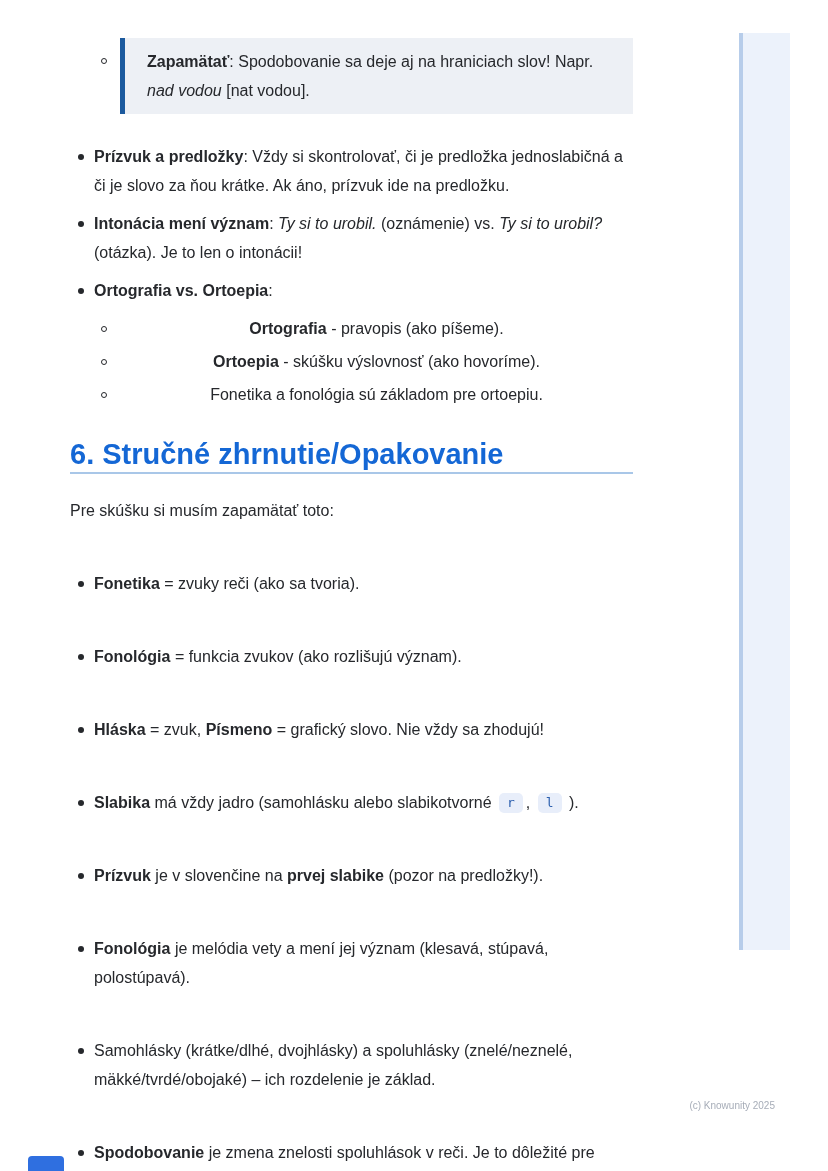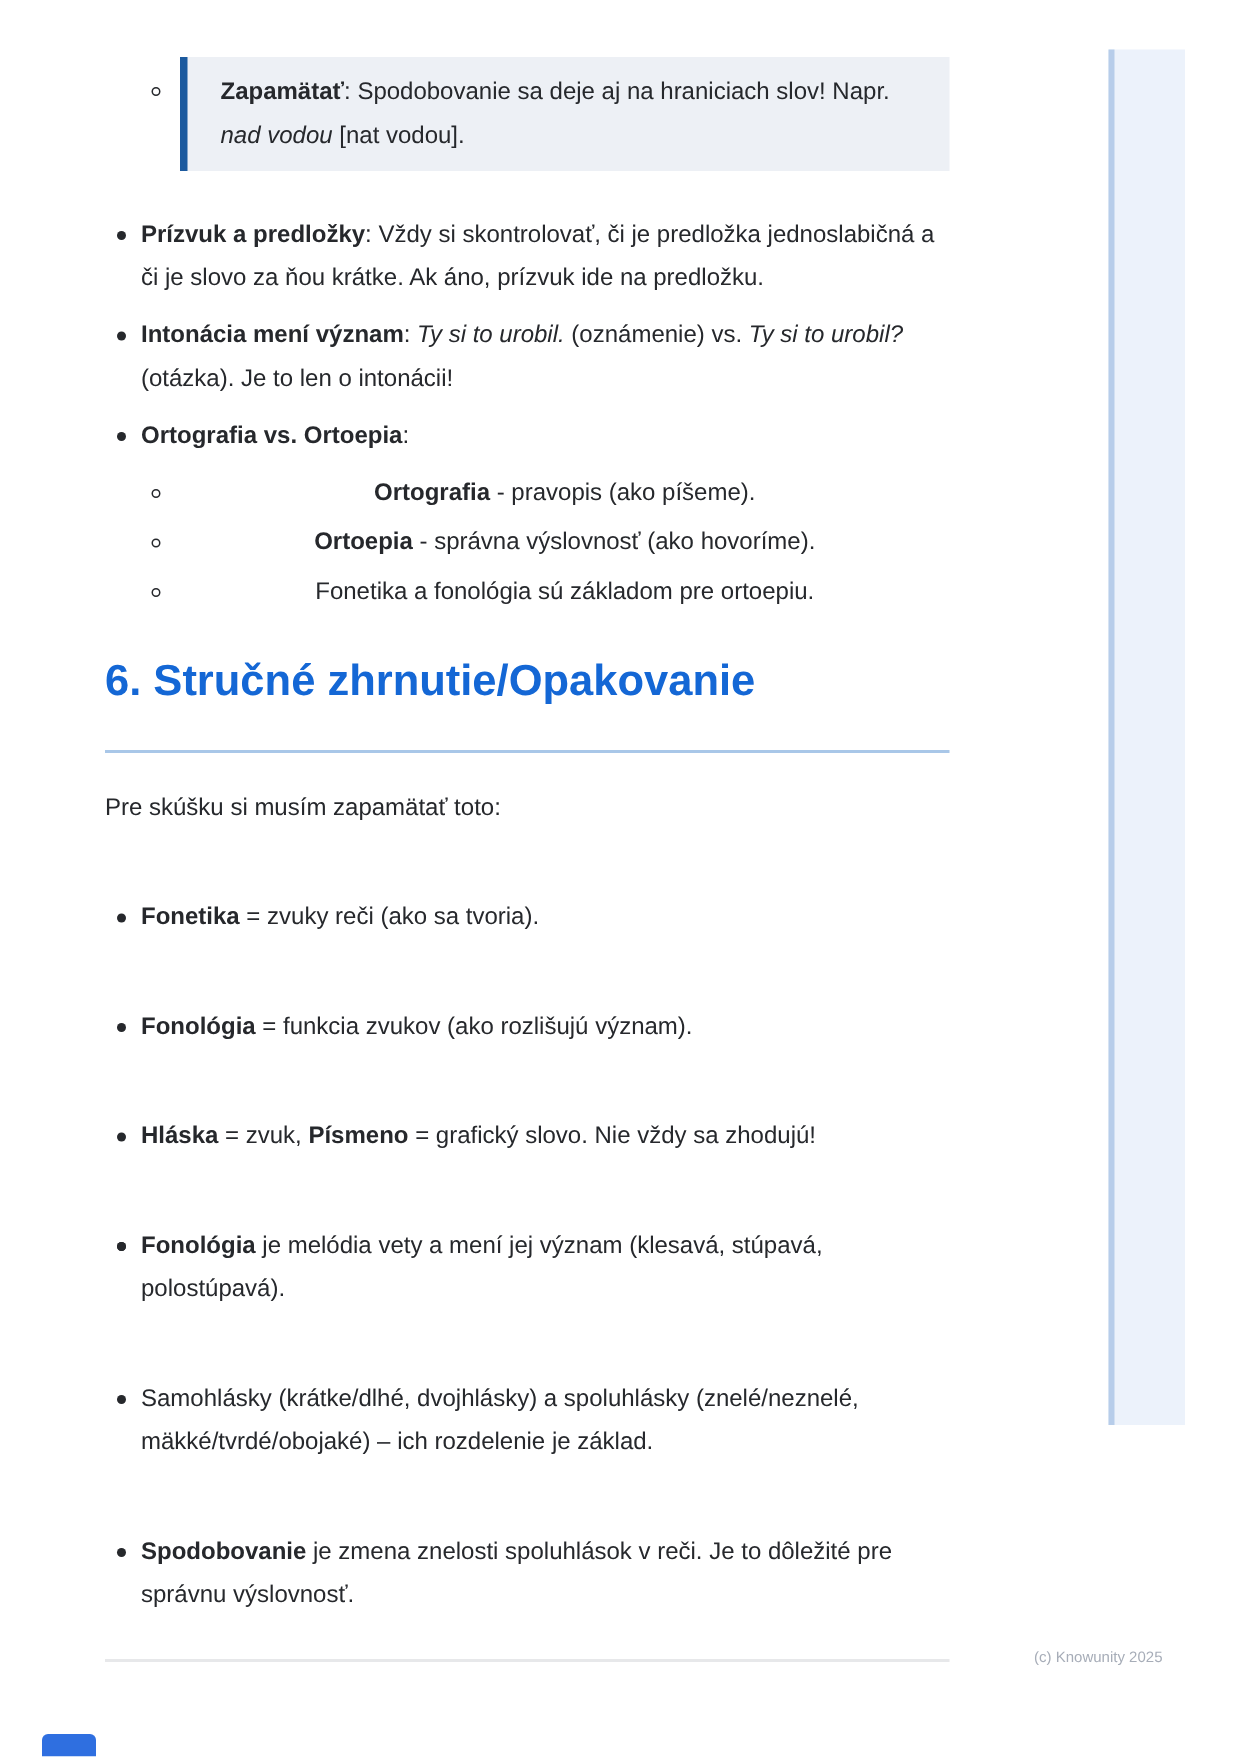--- a/index.html
+++ b/index.html
@@ -22,21 +22,21 @@
 
   .callout-row{position:relative;padding-left:50px;margin-bottom:28px;}
   .callout-row .marker{left:31px;top:20px;}
   .callout{background:var(--callout-bg);border-left:5px solid var(--callout-border);padding:9px 16px 9px 22px;}
   .callout p{margin:0;}
 
   .list{margin:0;}
   .summary .li{margin-bottom:5px;margin-top:44px;}
 
   h2.section-heading{font-size:29px;line-height:34px;font-weight:bold;color:var(--accent);
-    margin:28px 0 22px 0;padding-bottom:29px;border-bottom:2px solid var(--underline);}
+    margin:28px 0 22px 0;padding-bottom:1px;border-bottom:2px solid var(--underline);}
   p.intro{margin:0 0 13px 0;}
 
   strong{font-weight:bold;}
   em{font-style:italic;}
   .chip{display:inline-block;background:var(--chip-bg);color:var(--chip-text);
     font-family:"DejaVu Sans Mono",monospace;font-size:13px;line-height:18px;
     padding:1px 8px;border-radius:5px;margin:0 3px;vertical-align:1px;}
 
   hr.divider{border:none;border-top:2px solid var(--divider);margin:28px 0 0 0;}
 
@@ -57,33 +57,34 @@
       <div class="callout">
         <p><strong>Zapamätať</strong><span>: Spodobovanie sa deje aj na hraniciach slov! Napr. </span><em>nad vodou</em><span> [nat vodou].</span></p>
       </div>
     </div>
 
     <div class="list">
         <div class="li"><span class="marker disc"></span><span><strong>Prízvuk a predložky</strong><span>: Vždy si skontrolovať, či je predložka jednoslabičná a či je slovo za ňou krátke. Ak áno, prízvuk ide na predložku.</span></span></div>
         <div class="li"><span class="marker disc"></span><span><strong>Intonácia mení význam</strong><span>: </span><em>Ty si to urobil.</em><span> (oznámenie) vs. </span><em>Ty si to urobil?</em><span> (otázka). Je to len o intonácii!</span></span></div>
         <div class="li"><span class="marker disc"></span><span><strong>Ortografia vs. Ortoepia</strong><span>:</span></span></div>
         <div class="li sub"><span class="marker circle"></span><span><strong>Ortografia</strong><span> - pravopis (ako píšeme).</span></span></div>
-        <div class="li sub"><span class="marker circle"></span><span><strong>Ortoepia</strong><span> - správna výslovnosť (ako hovoríme).</span></span></div>
+        <div class="li sub"><span class="marker circle"></span><span><strong>Ortoepia</strong><span> - skúšku výslovnosť (ako hovoríme).</span></span></div>
         <div class="li sub"><span class="marker circle"></span><span><span>Fonetika a fonológia sú základom pre ortoepiu.</span></span></div>
       </div>
 
     <h2 class="section-heading">6. Stručné zhrnutie/Opakovanie</h2>
 
     <p class="intro">Pre skúšku si musím zapamätať toto:</p>
 
     <div class="list summary">
         <div class="li"><span class="marker disc"></span><span><strong>Fonetika</strong><span> = zvuky reči (ako sa tvoria).</span></span></div>
         <div class="li"><span class="marker disc"></span><span><strong>Fonológia</strong><span> = funkcia zvukov (ako rozlišujú význam).</span></span></div>
         <div class="li"><span class="marker disc"></span><span><strong>Hláska</strong><span> = zvuk, </span><strong>Písmeno</strong><span> = grafický slovo. Nie vždy sa zhodujú!</span></span></div>
-        <div class="li"><span class="marker disc"></span></div>
+        <div class="li"><span class="marker disc"></span><span><strong>Slabika</strong><span> má vždy jadro (samohlásku alebo slabikotvorné </span><span class="chip">r</span><span>, </span><span class="chip">l</span><span> ).</span></span></div>
+        <div class="li"><span class="marker disc"></span><span><strong>Prízvuk</strong><span> je v slovenčine na </span><strong>prvej slabike</strong><span> (pozor na predložky!).</span></span></div>
         <div class="li"><span class="marker disc"></span><span><strong>Fonológia</strong><span> je melódia vety a mení jej význam (klesavá, stúpavá, polostúpavá).</span></span></div>
         <div class="li"><span class="marker disc"></span><span><span>Samohlásky (krátke/dlhé, dvojhlásky) a spoluhlásky (znelé/neznelé, mäkké/tvrdé/obojaké) – ich rozdelenie je základ.</span></span></div>
         <div class="li"><span class="marker disc"></span><span><strong>Spodobovanie</strong><span> je zmena znelosti spoluhlások v reči. Je to dôležité pre správnu výslovnosť.</span></span></div>
       </div>
 
     <hr class="divider">
 
   </div>
 
   <div class="rail"></div>

